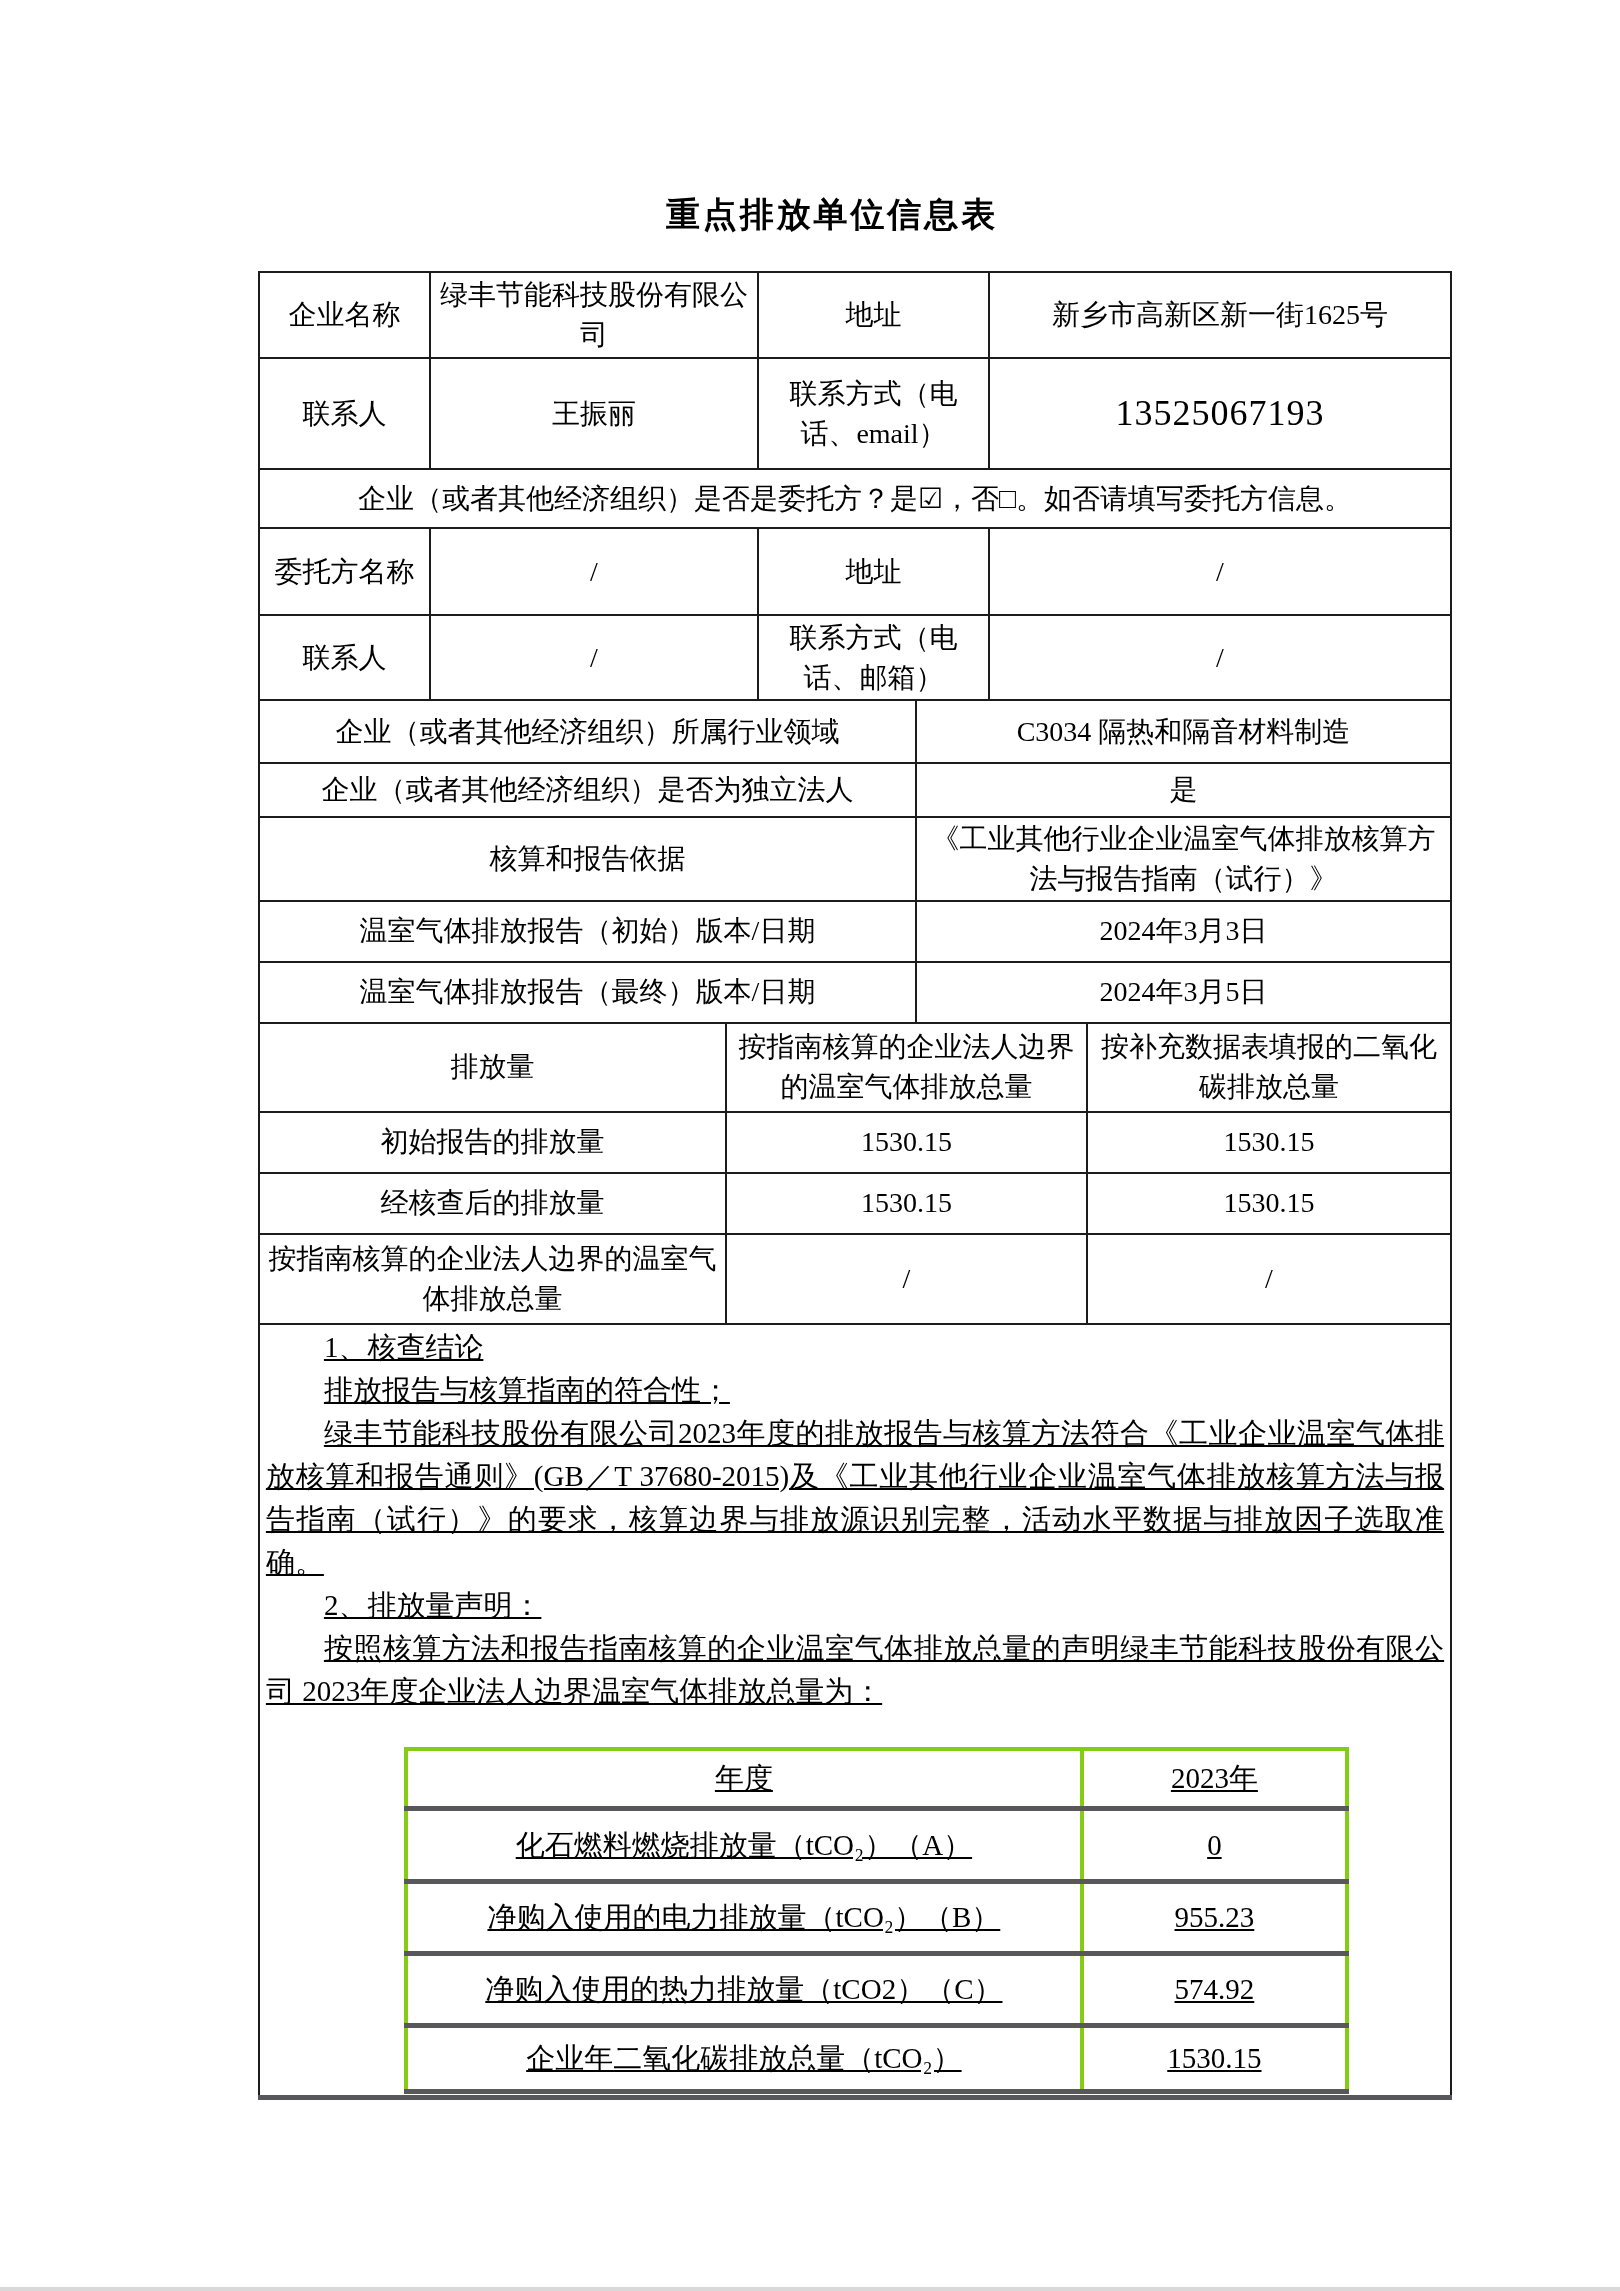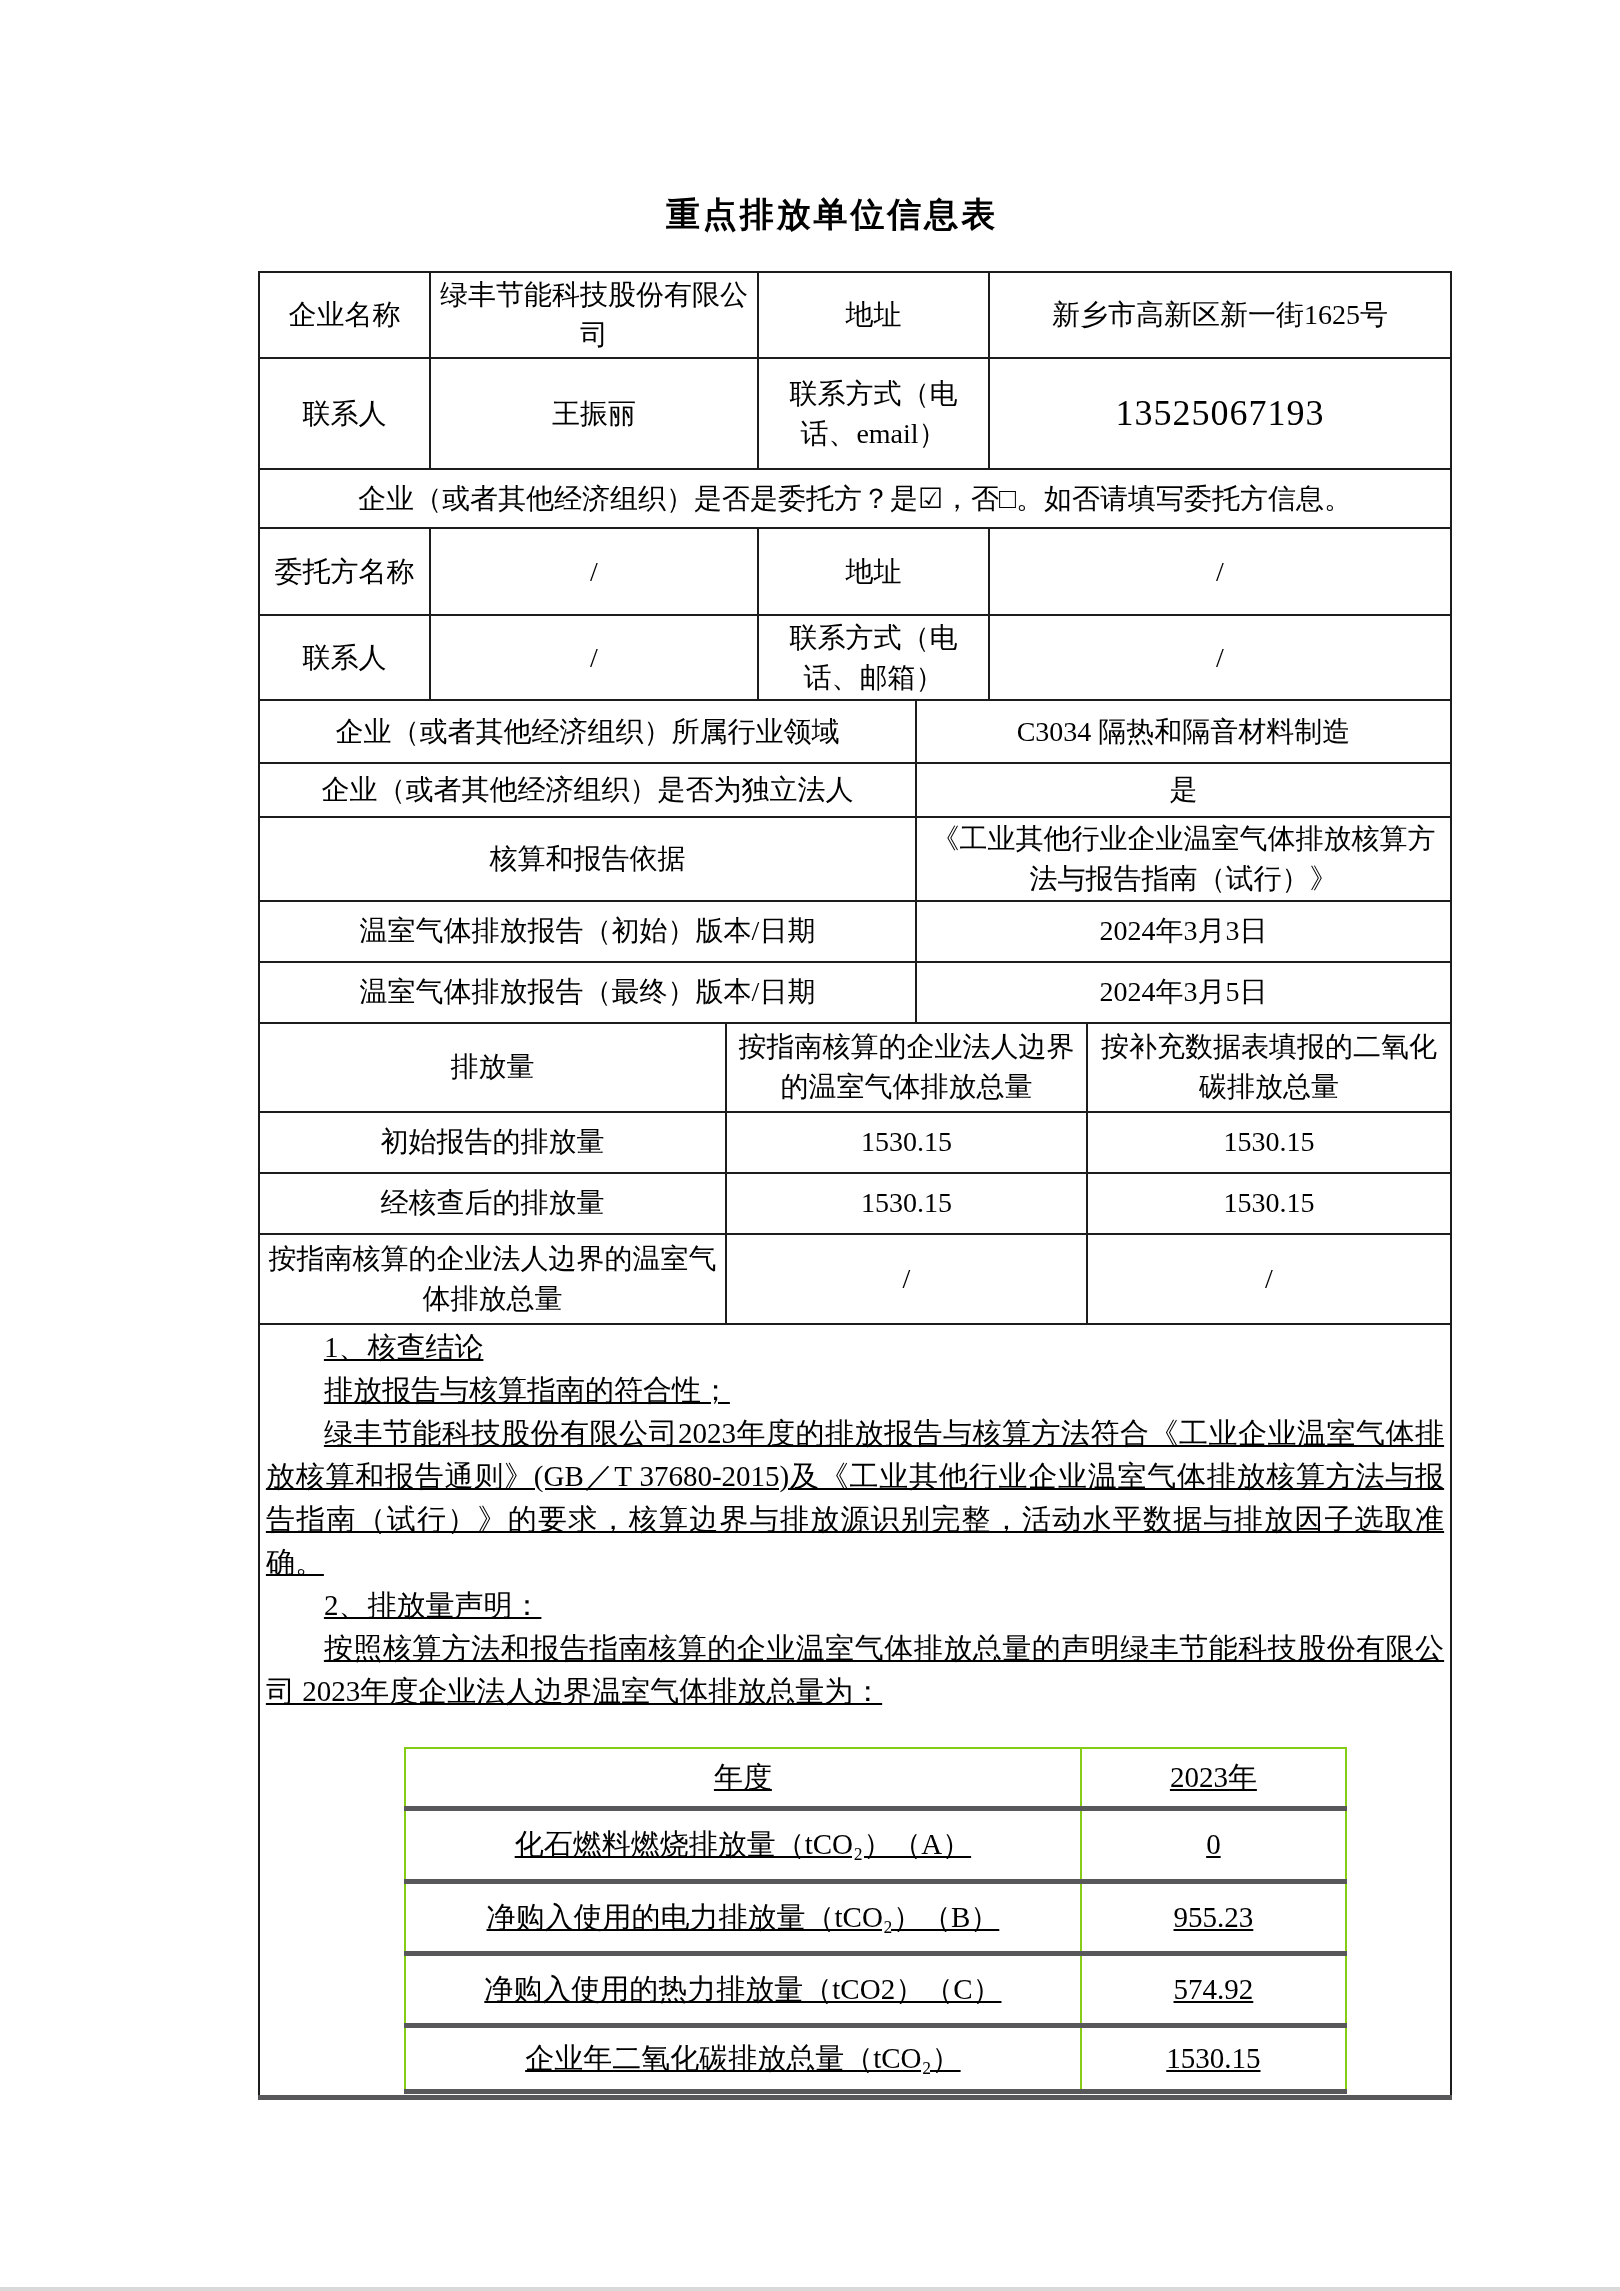--- a/index.html
+++ b/index.html
@@ -38,21 +38,21 @@
   .para {
     margin:0; font-size:29px; line-height:43px;
     text-align:justify; text-indent:2em;
   }
   table.inner {
     border-collapse:collapse; table-layout:fixed;
     width:941px; margin:34px 0 0 138px;
     font-size:29px;
   }
   table.inner td {
-    border:2px solid #84cc16;
+    border:4px solid #84cc16;
     text-align:center; vertical-align:middle;
     padding:1px 5.9px; line-height:1.4;
   }
 </style>
 </head>
 <body>
 
 <div class="page">
 
   <div class="doc-title">重点排放单位信息表</div>

